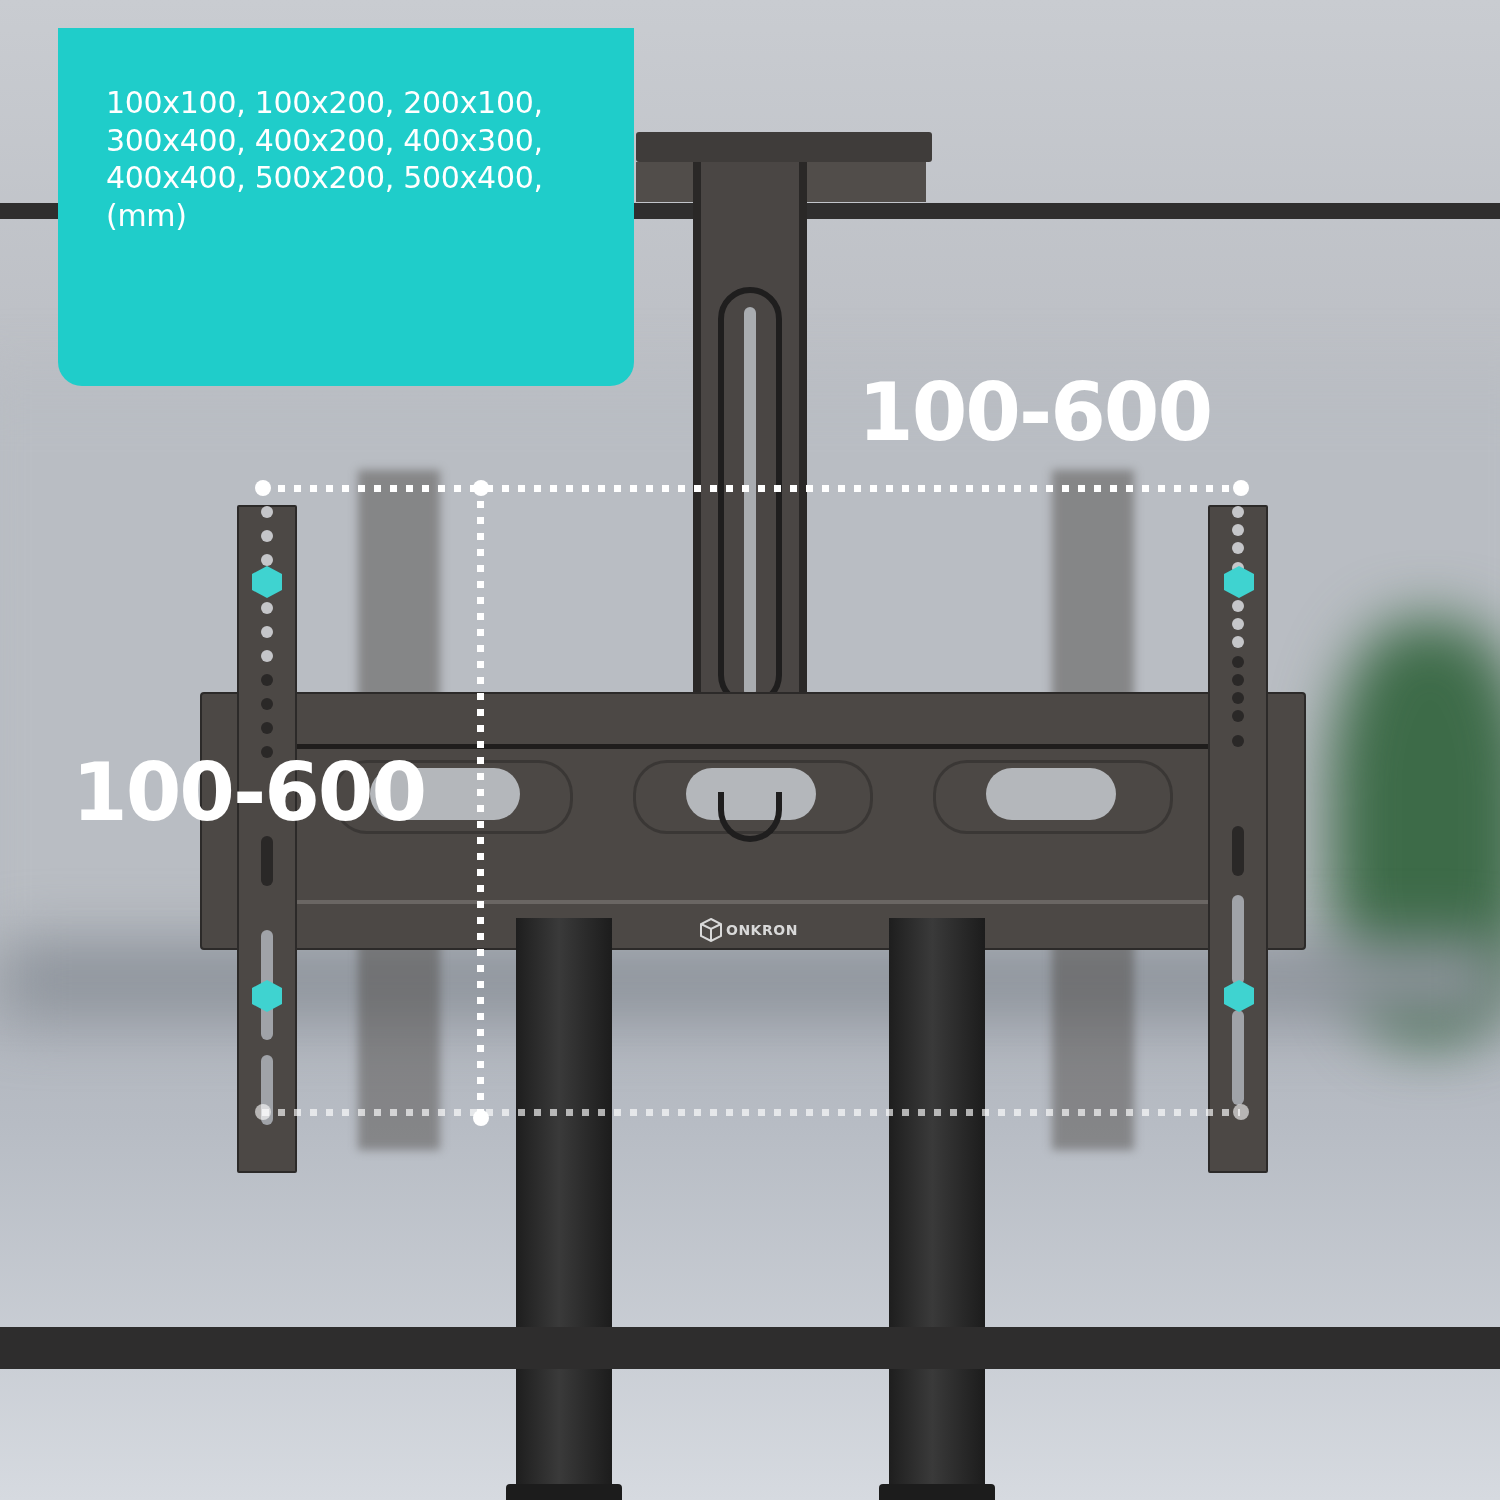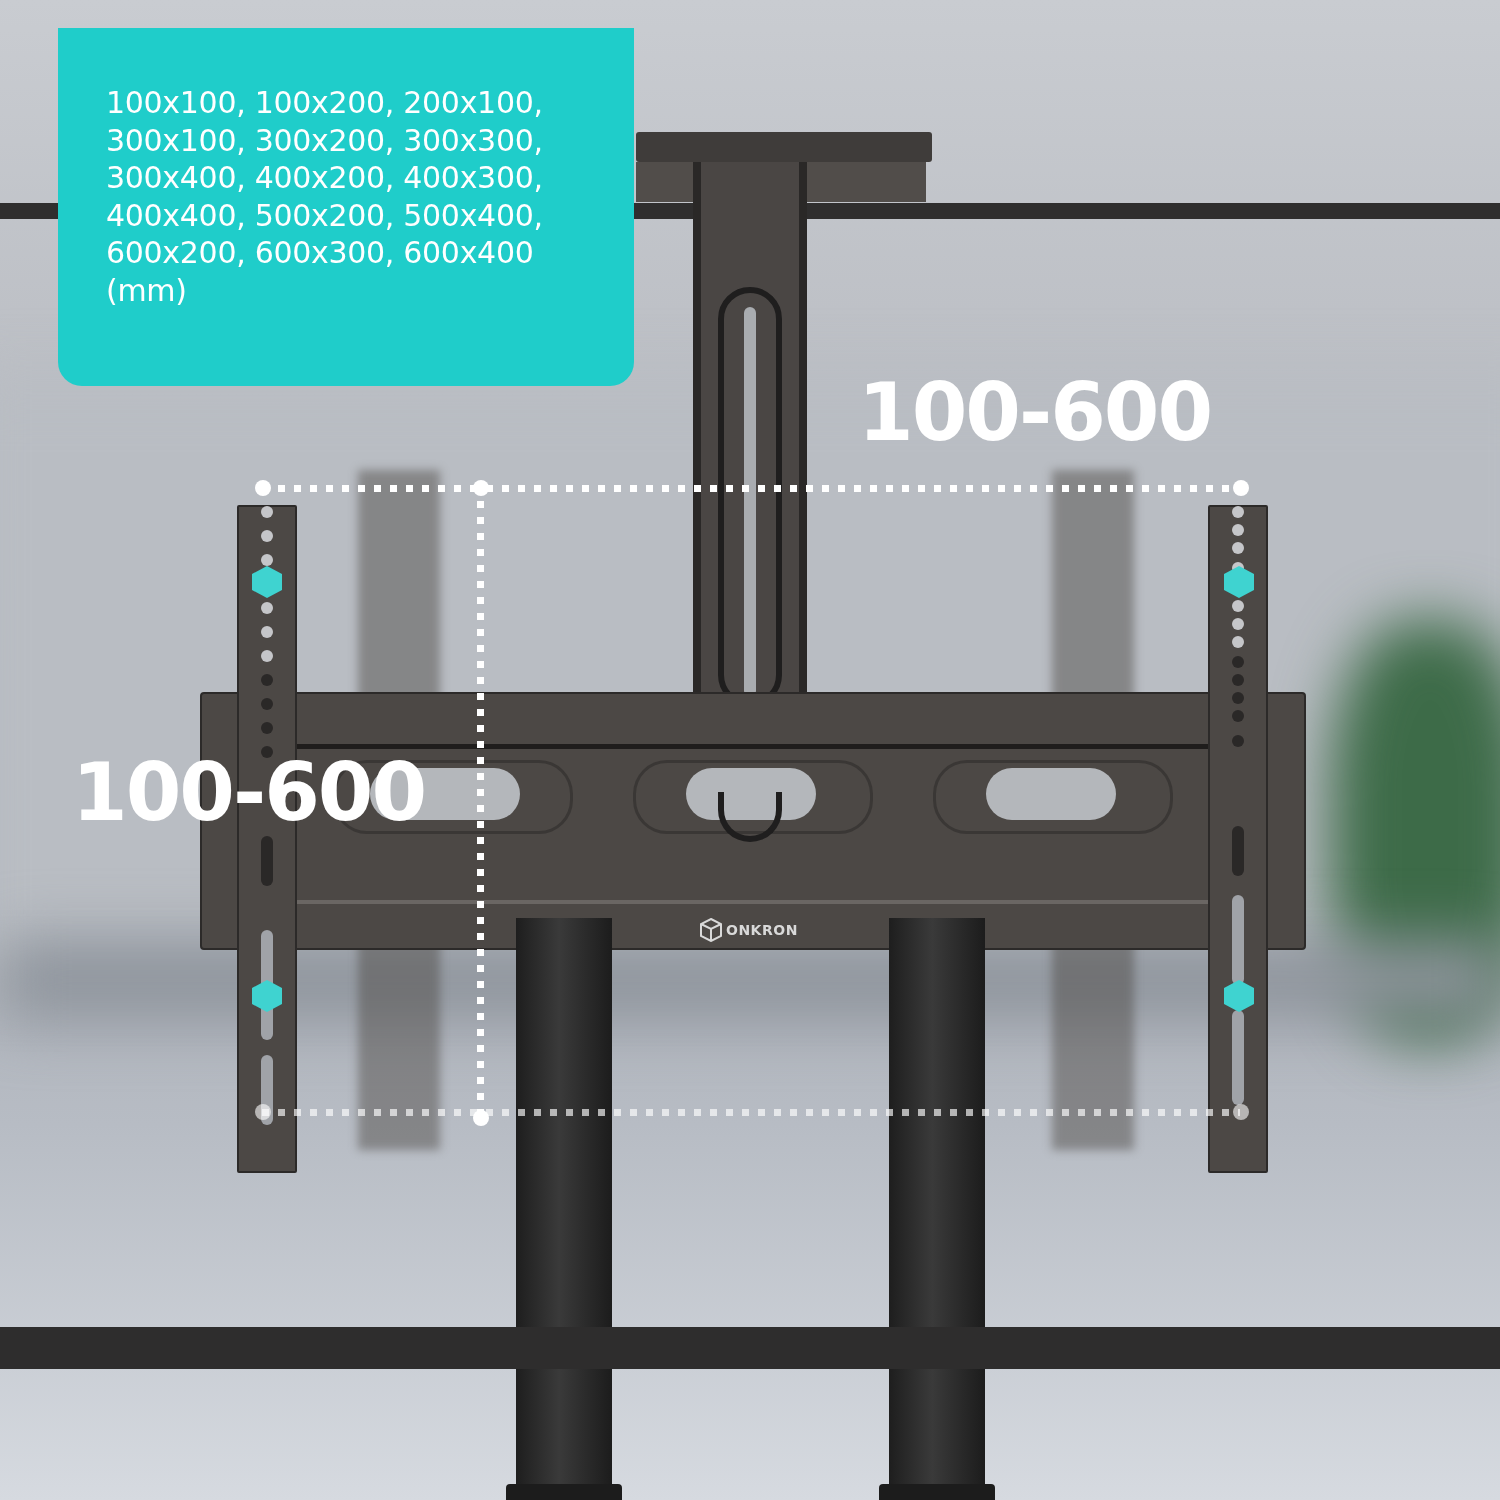--- a/index.html
+++ b/index.html
@@ -127,18 +127,16 @@
 <div class="dim-label" style="left:858px;top:366px;">100-600</div>
 <div class="dim-label" style="left:72px;top:746px;">100-600</div>
 
 <div class="bar" style="left:0;top:1327px;width:1500px;height:42px;background:#2e2d2d;"></div>
 
 <div class="abs" style="left:506px;top:1452px;width:116px;height:48px;background:#1c1c1c;border-radius:4px 4px 0 0;"></div>
 <div class="abs" style="left:879px;top:1452px;width:116px;height:48px;background:#1c1c1c;border-radius:4px 4px 0 0;"></div>
 
 <div class="callout">
   <p>100x100, 100x200, 200x100,</p>
-  <p>300x100, 300x200, 300x300,</p>
   <p>300x400, 400x200, 400x300,</p>
   <p>400x400, 500x200, 500x400,</p>
-  <p>600x200, 600x300, 600x400</p>
   <p>(mm)</p>
 </div>
 
 </body></html>

